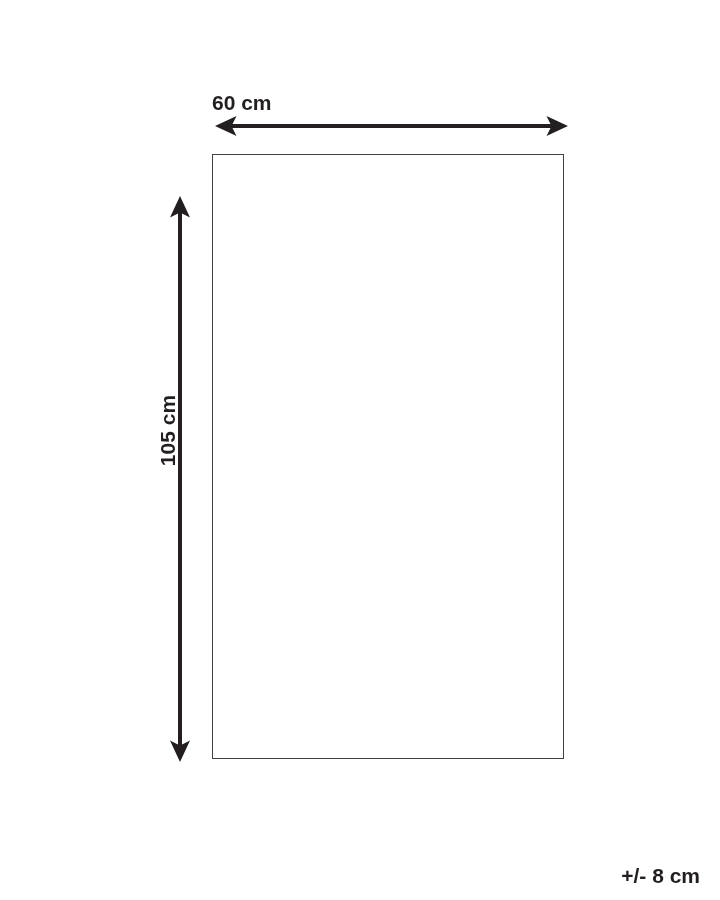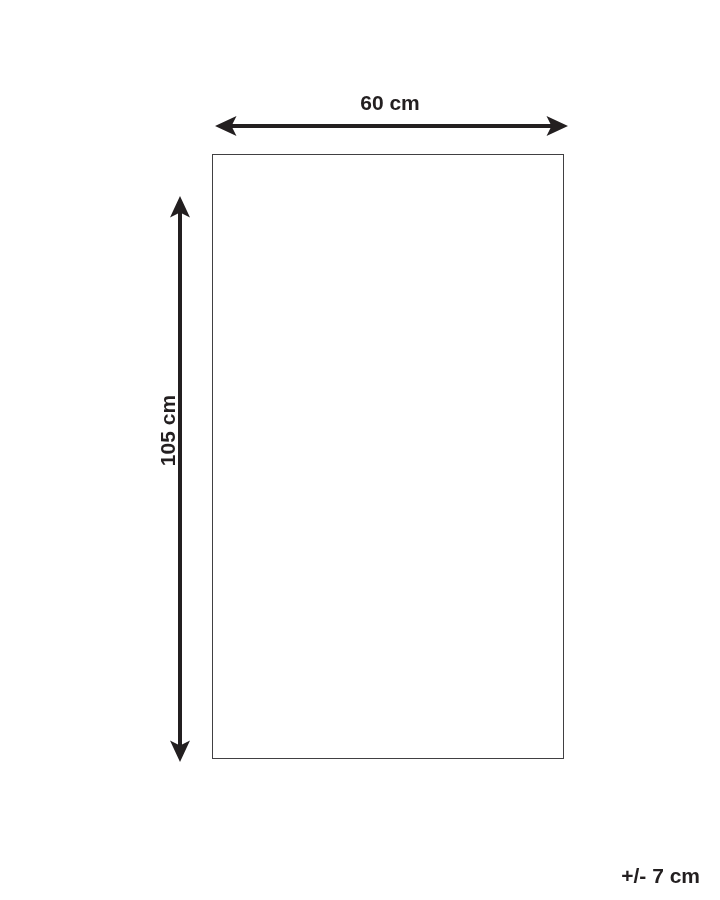--- a/index.html
+++ b/index.html
@@ -52,21 +52,20 @@
     font-weight: bold;
     font-size: 21px;
     line-height: 21px;
     color: var(--line);
     white-space: nowrap;
   }
   .width-label {
     left: 212px;
     top: 92px;
     width: 356px;
-    text-align: center;
   }
   .height-label {
     left: 97px;
     top: 420px;
     width: 140px;
     height: 21px;
     text-align: center;
     transform: rotate(-90deg);
     transform-origin: center;
   }
@@ -93,15 +92,15 @@
       <line class="arrow-line" x1="180" y1="211" x2="180" y2="747"></line>
       <polygon class="arrowhead" points="180,196 170,217.5 180,212.5 190,217.5"></polygon>
       <polygon class="arrowhead" points="180,762 170,740.5 180,745.5 190,740.5"></polygon>
     </g>
   </svg>
 
   <div class="label width-label">60 cm</div>
 
   <div class="label height-label">105 cm</div>
 
-  <div class="label tolerance-label">+/- 7 cm</div>
+  <div class="label tolerance-label">+/- 8 cm</div>
 
 </div>
 
 </body></html>

